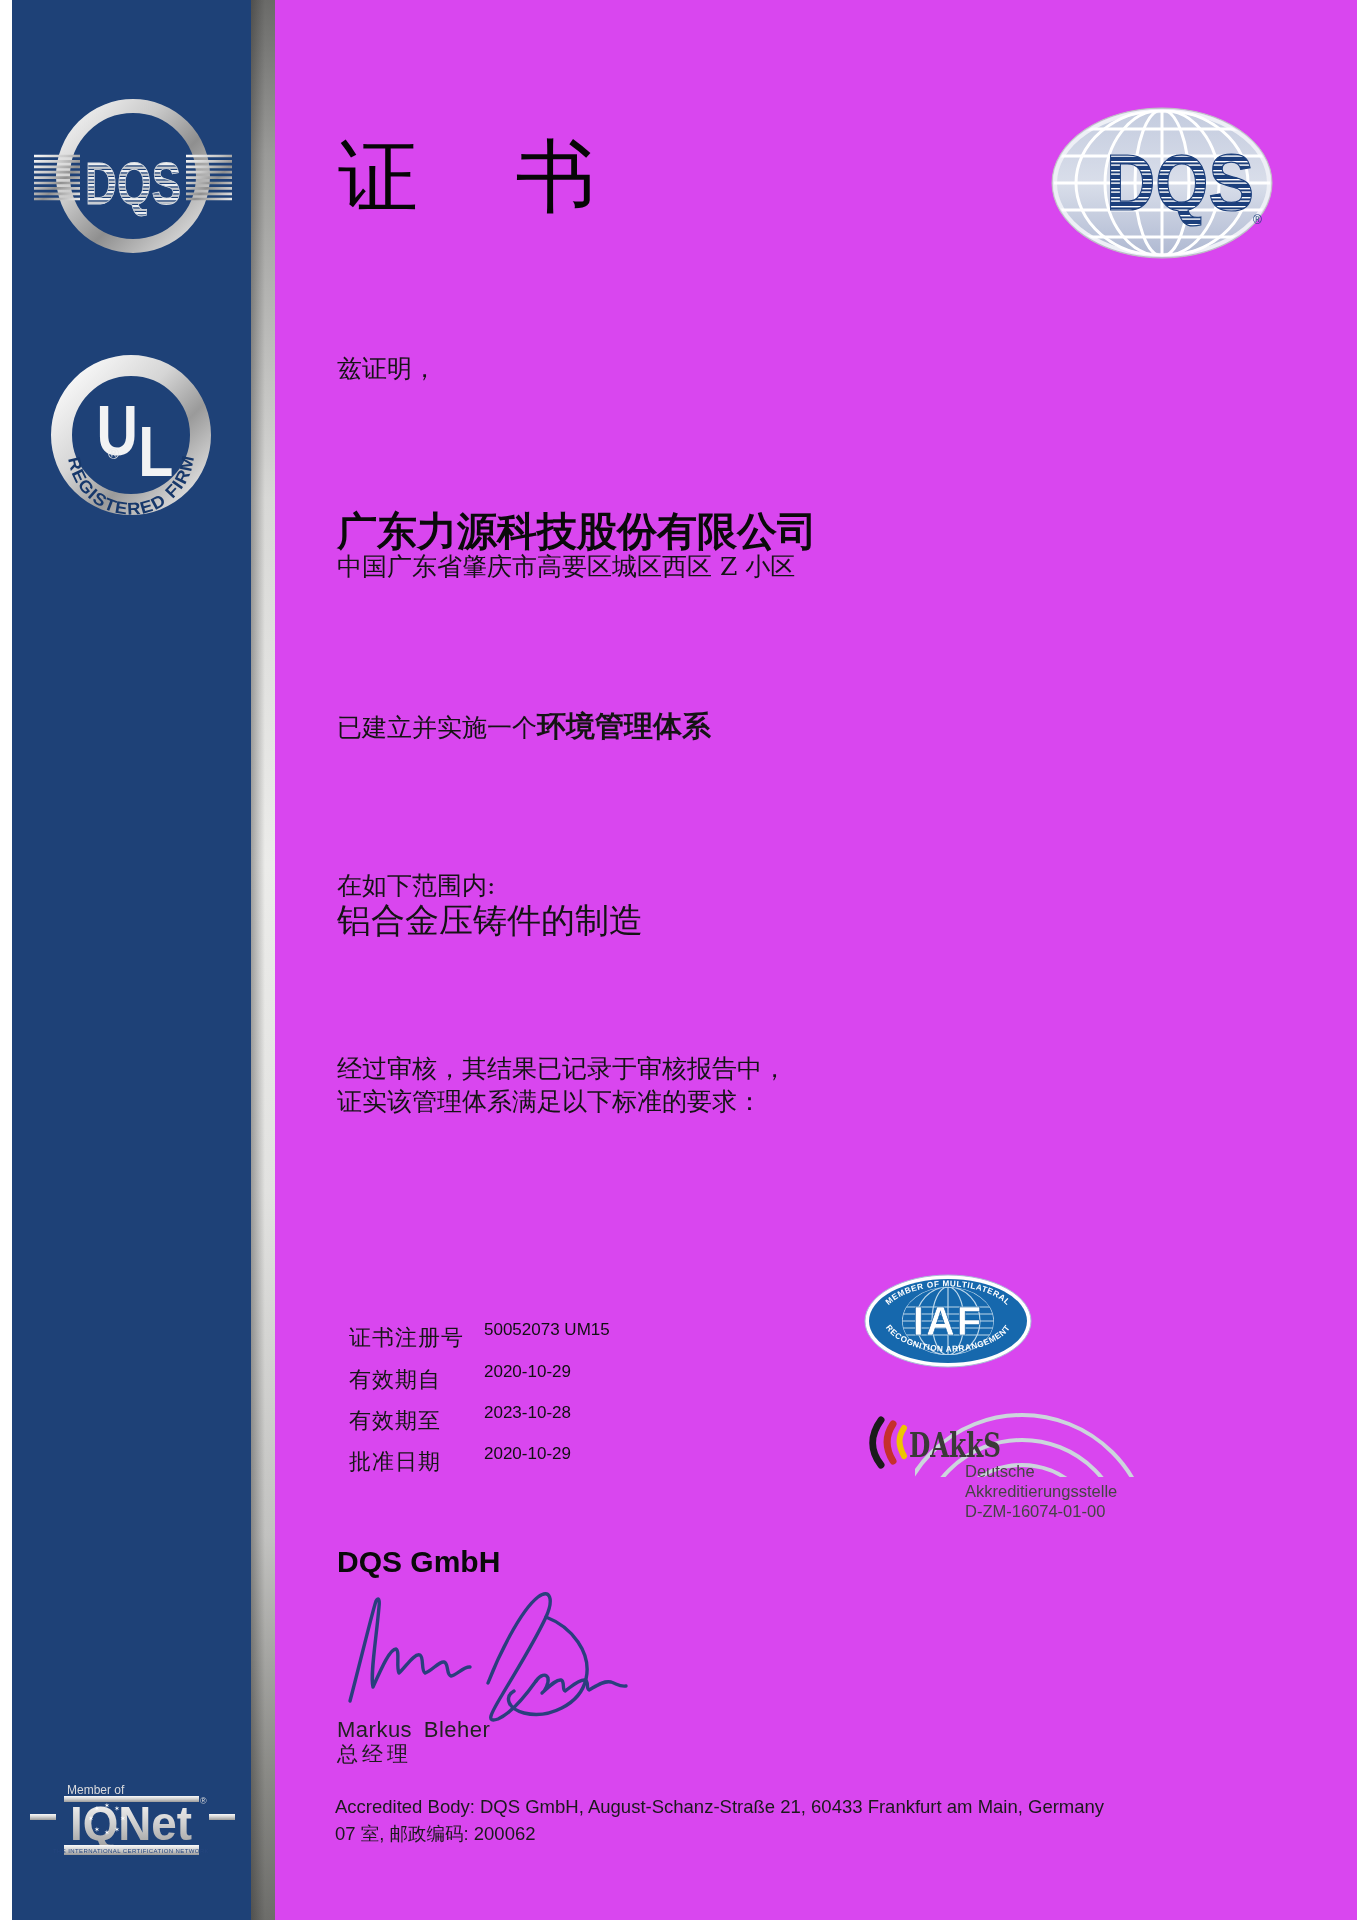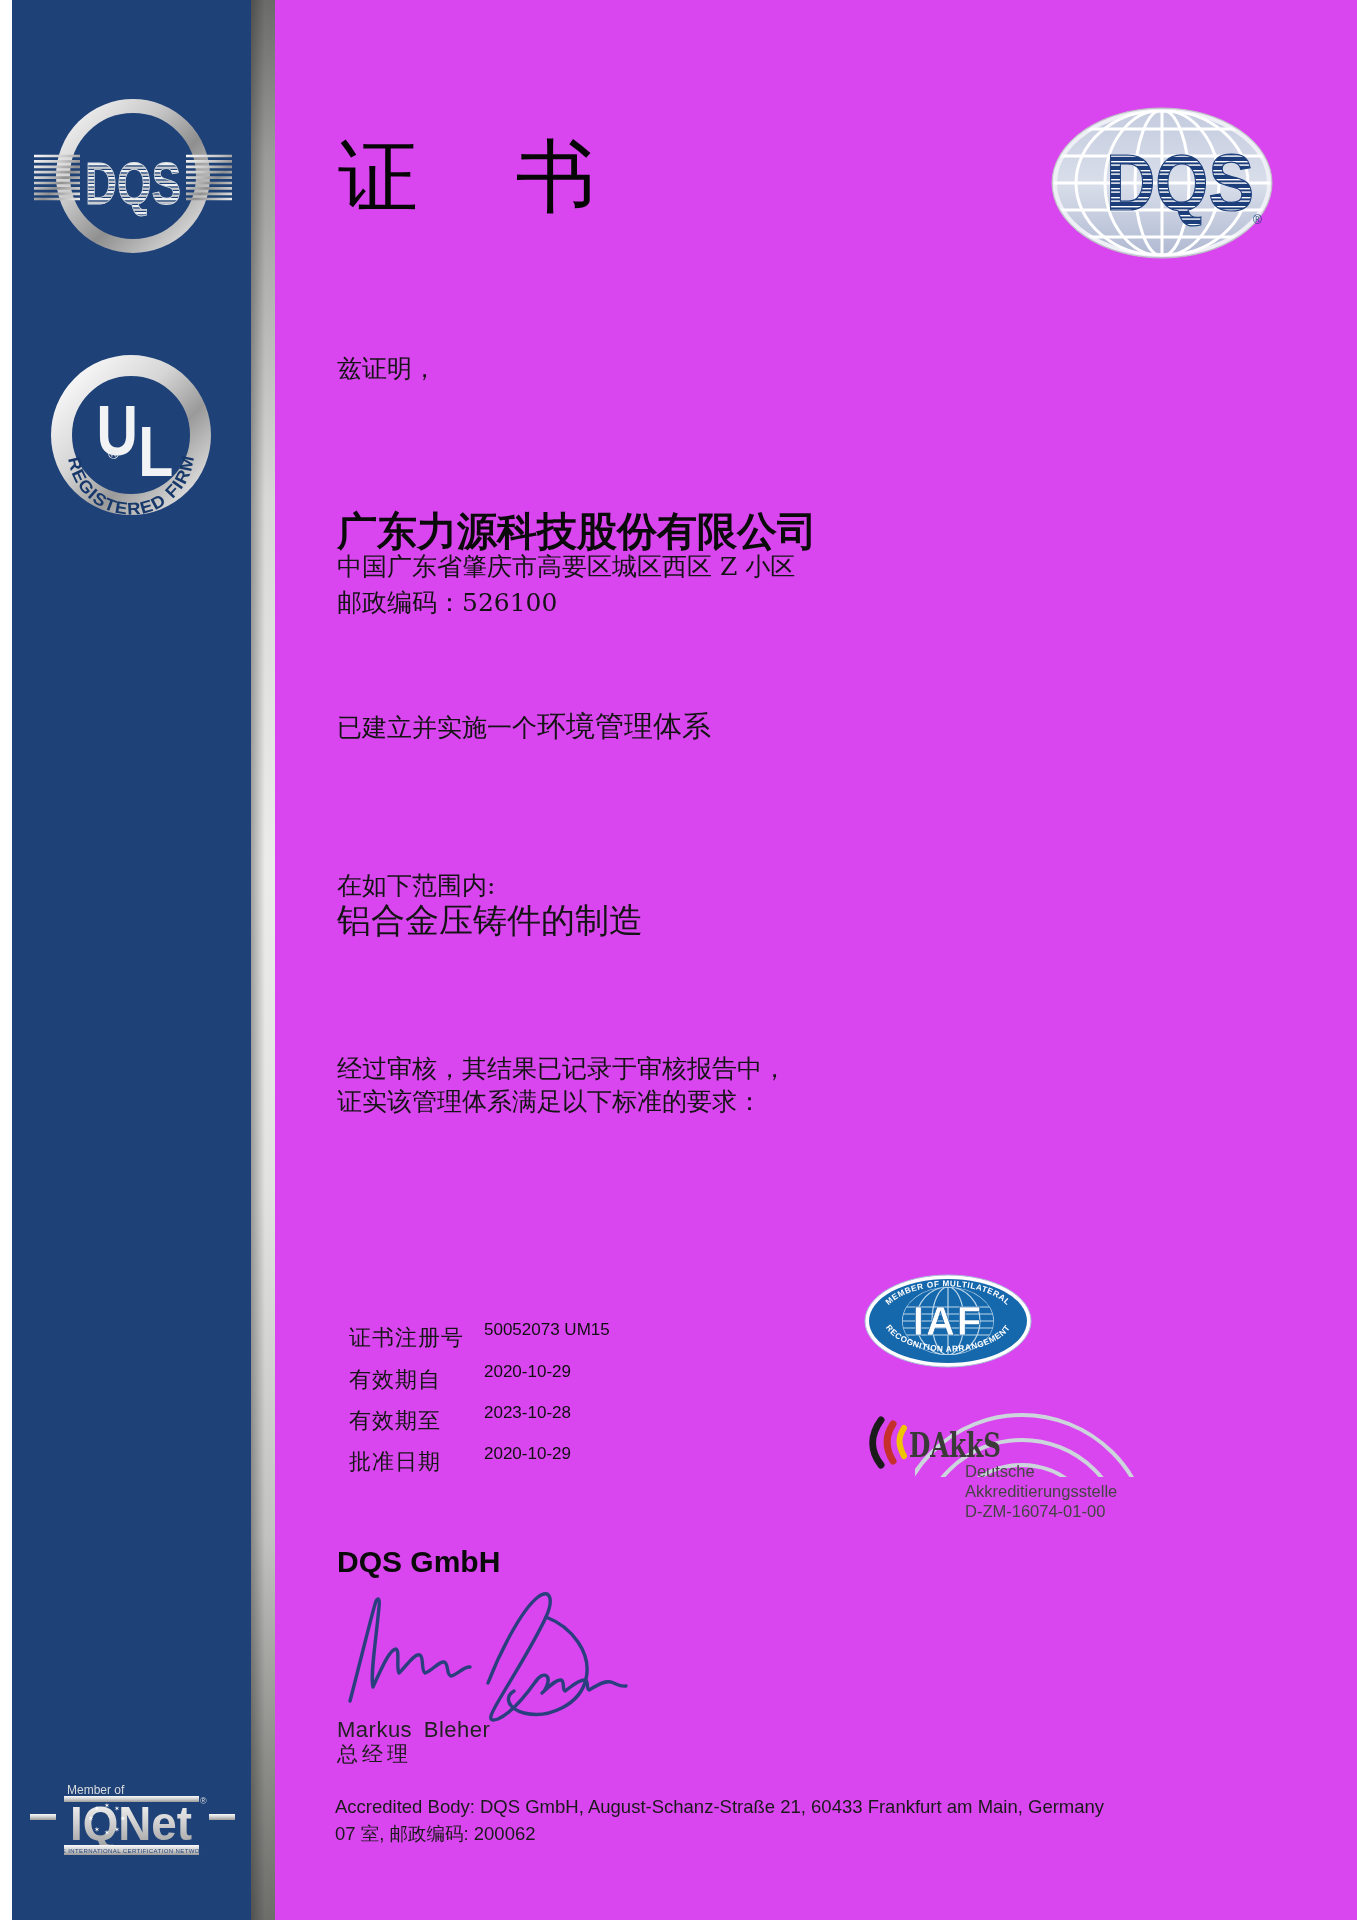--- a/index.html
+++ b/index.html
@@ -13,21 +13,21 @@
   #edge-strip{left:239px;top:0;width:24px;height:1920px;
     background:linear-gradient(180deg,#6a6a68 0%,#9a9a98 8%,#d8d8d6 26%,#ececea 45%,#e2e2e0 62%,#c2c2c0 80%,#8b8b87 92%,#6d6d6a 100%);}
   #edge-strip:after{content:"";position:absolute;left:0;top:0;width:60%;height:100%;
     background:linear-gradient(90deg,rgba(35,35,35,.38),rgba(35,35,35,0));}
 
   #title{left:326px;top:137px;font-size:80px;line-height:1;color:#060606;word-spacing:72px;}
   #certify{left:325px;top:352px;font-size:25px;color:#141414;text-align:center;}
   #company-name{left:325px;top:504px;font-size:40px;font-weight:700;color:#0a0a0a;}
   #company-address{left:325px;top:549px;font-size:25px;line-height:36px;color:#141414;}
   #establish{left:325px;top:707px;font-size:25px;color:#141414;}
-  #establish b{font-size:29px;font-weight:400;}
+  #establish b{font-size:29px;font-weight:700;}
   #scope-intro{left:325px;top:869px;font-size:25px;color:#141414;}
   #scope-text{left:325px;top:898px;font-size:34px;color:#141414;}
   #audit{left:325px;top:1052px;font-size:25px;line-height:33px;color:#141414;}
   #standard{left:324px;top:1181px;font-size:42px;font-weight:700;letter-spacing:.5px;color:#050505;}
   .detail-label{left:337px;font-size:22px;letter-spacing:1px;color:#161616;}
   .detail-value{left:472px;font-size:17px;color:#101010;}
   #issuer-name{left:325px;top:1545px;font-size:30px;font-weight:700;color:#0a0a0a;}
   #signer-name{left:325px;top:1717px;font-size:22px;letter-spacing:.5px;word-spacing:5px;color:#222;}
   #signer-title{left:325px;top:1740px;font-size:21px;letter-spacing:4px;color:#1c1c1c;}
   #footer{left:323px;top:1793px;width:1010px;font-size:18.5px;line-height:27px;color:#1a1a1a;}
@@ -135,21 +135,20 @@
     </g>
     <text x="56" y="106" font-family="Liberation Sans,sans-serif" font-weight="bold" font-size="80" textLength="148" lengthAdjust="spacingAndGlyphs" fill="url(#navyStripe)" stroke="#1c3f7c" stroke-width="1.2">DQS</text>
     <text x="203" y="120" font-size="12" fill="#1c3f7c" font-family="Liberation Sans,sans-serif">®</text>
   </svg>
 
   <div id="title" class="abs serif">证 书</div>
   <div id="certify" class="abs serif">兹证明，</div>
   <div id="company-name" class="abs serif">广东力源科技股份有限公司</div>
   <div id="company-address" class="abs serif">
     <div>中国广东省肇庆市高要区城区西区 Z 小区</div>
-    <div>邮政编码：526100</div>
   </div>
   <div id="establish" class="abs serif">
     <span>已建立并实施一个</span><b>环境管理体系</b>
   </div>
   <div id="scope-intro" class="abs serif">在如下范围内:</div>
   <div id="scope-text" class="abs serif">铝合金压铸件的制造</div>
   <div id="audit" class="abs serif">
     <div>经过审核，其结果已记录于审核报告中，</div>
     <div>证实该管理体系满足以下标准的要求：</div>
   </div>

